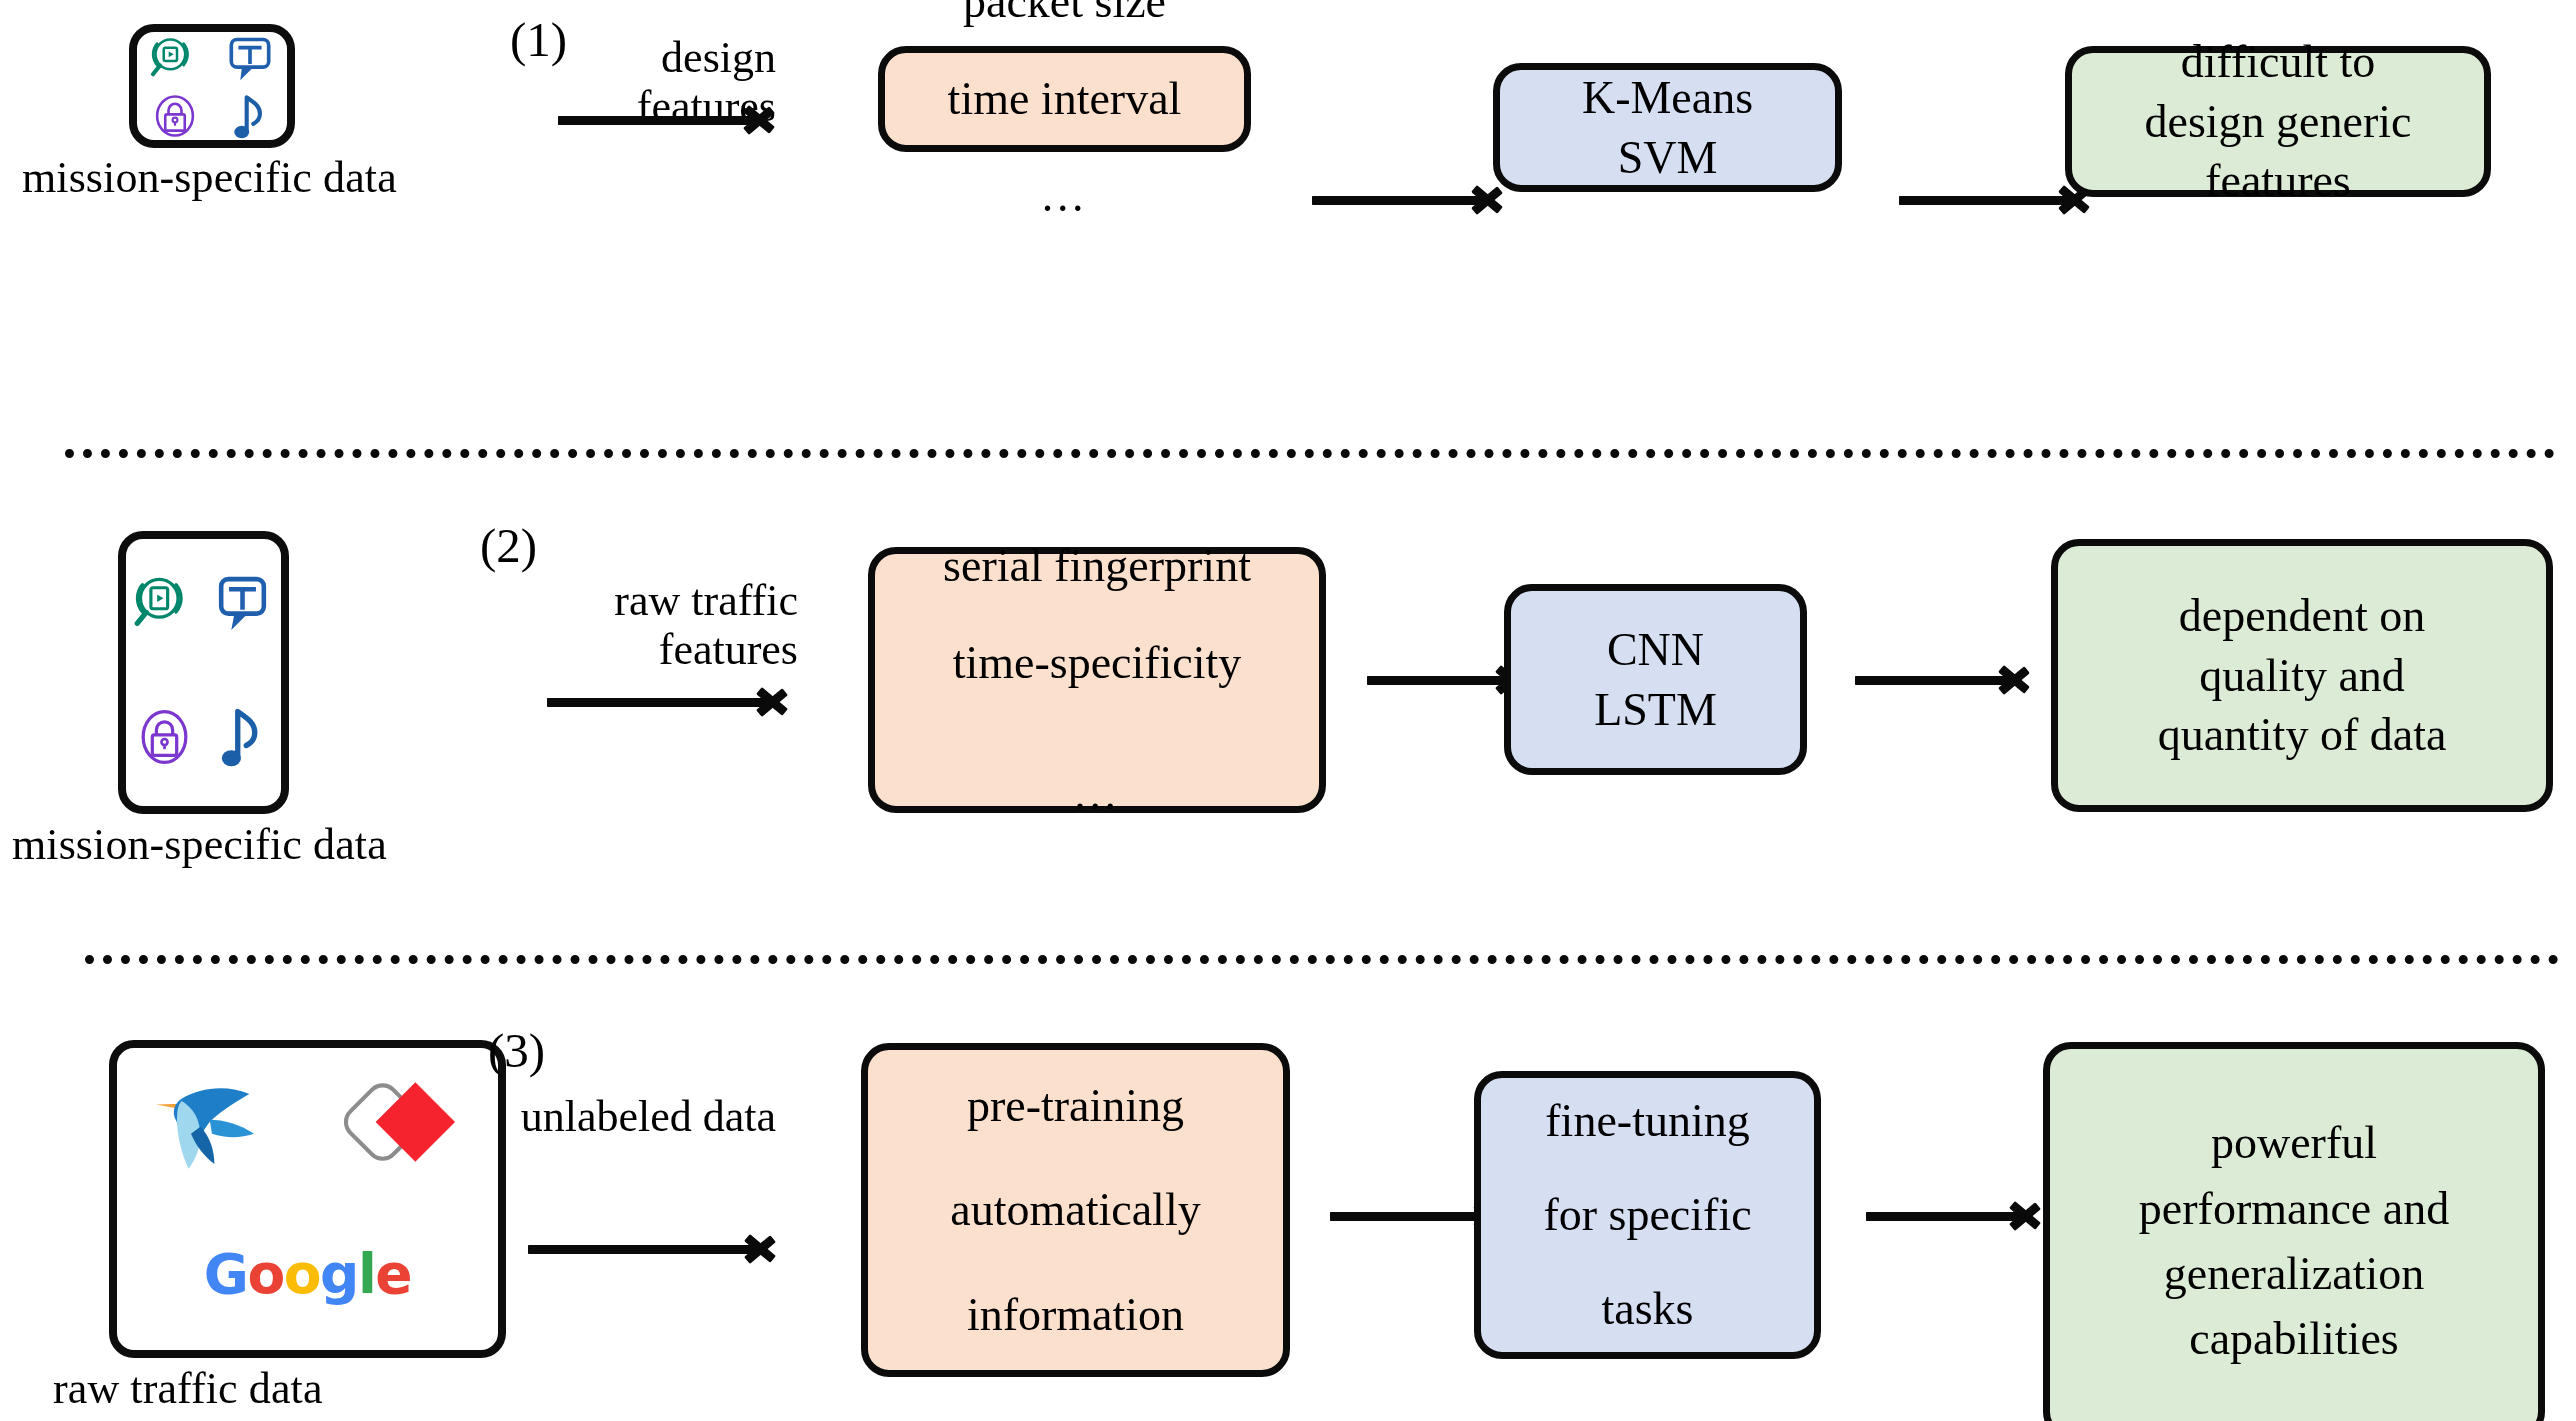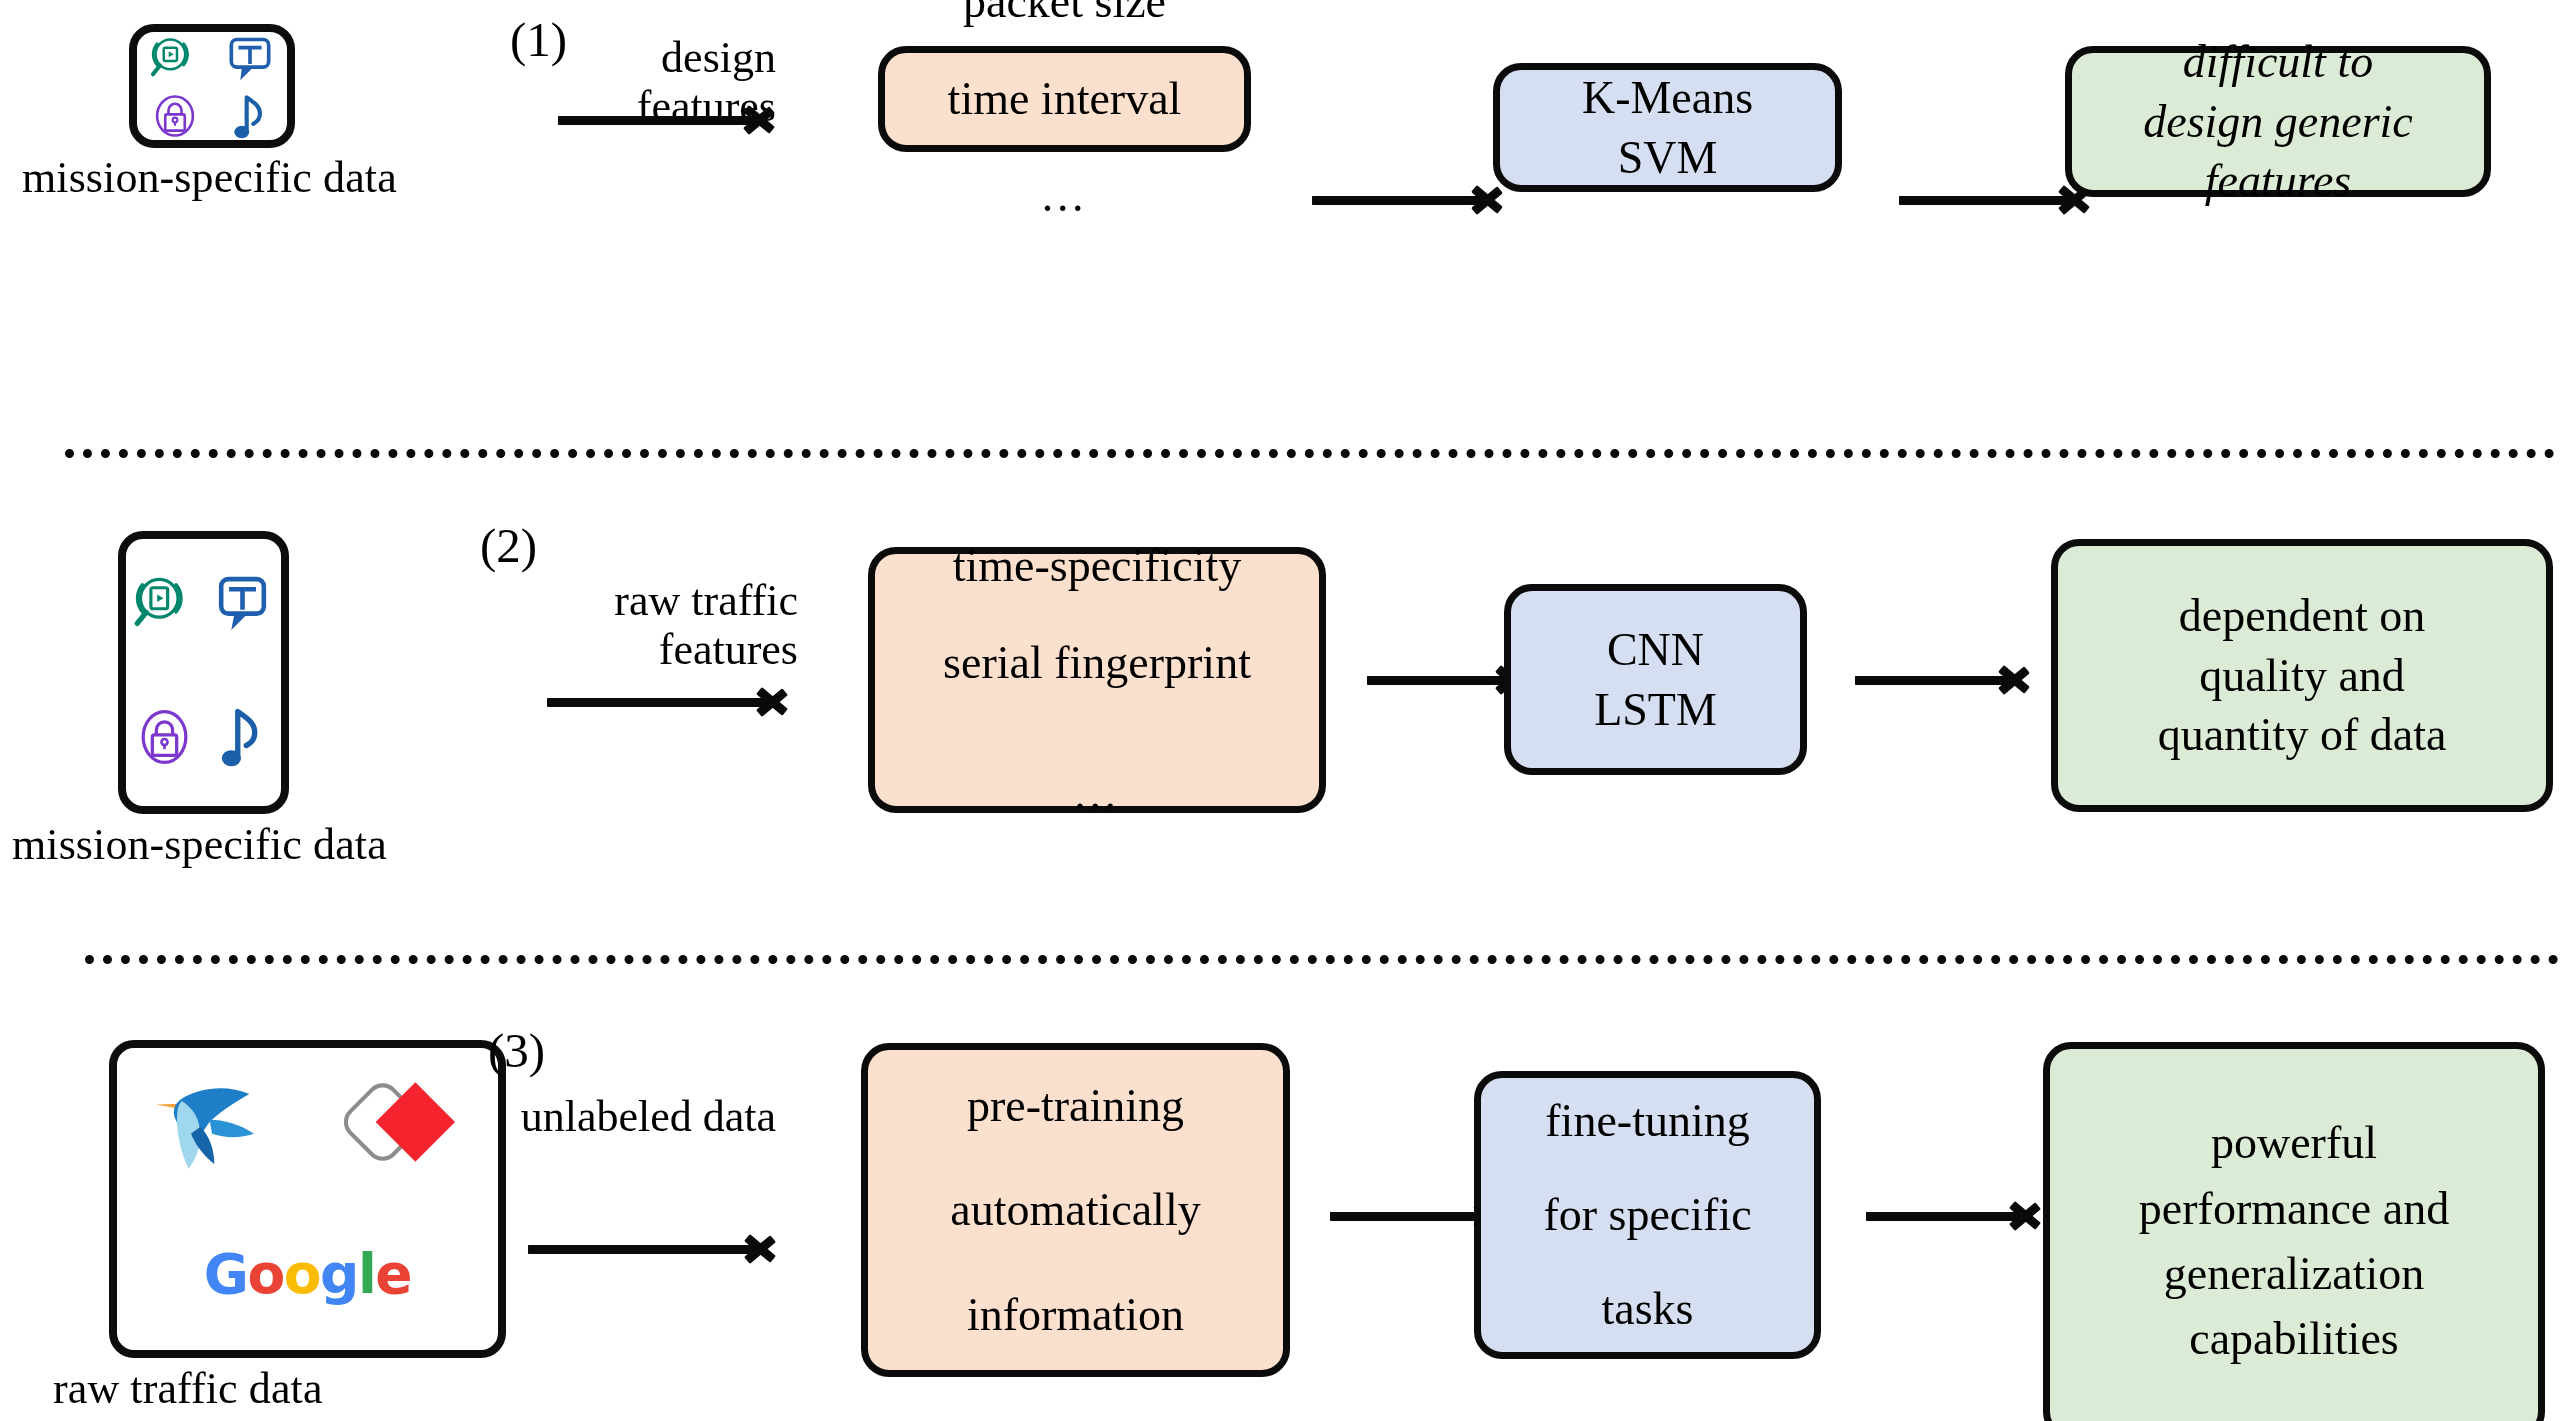--- a/index.html
+++ b/index.html
@@ -214,21 +214,21 @@
   <div class="pbox blue" style="left:1493px; top:63px; width:349px; height:129px;">
     <span class="ln">K-Means</span>
     <span class="ln">SVM</span>
   </div>
 
   <div class="arrow" style="left:1899px; top:200px; width:200px;">
     <span class="shaft" style="width:171px;"></span>
     <span class="head" style="left:162px;"></span>
   </div>
 
-  <div class="pbox green" style="left:2065px; top:46px; width:426px; height:151px;font-style:italic;">
+  <div class="pbox green" style="left:2065px; top:46px; width:426px; height:151px;">
     <span class="ln">difficult to</span>
     <span class="ln">design generic</span>
     <span class="ln">features</span>
   </div>
 
   <div class="divider" style="left:65px; top:449px; width:2490px;"></div>
 
   <div class="icon-card" style="left:118px; top:531px; width:171px; height:283px;">
     <div class="icon-grid">
       <span>
@@ -273,22 +273,22 @@
     <span class="ln">raw traffic</span>
     <span class="ln">features</span>
   </div>
 
   <div class="arrow" style="left:547px; top:702px; width:251px;">
     <span class="shaft" style="width:222px;"></span>
     <span class="head" style="left:212px;"></span>
   </div>
 
   <div class="pbox peach" style="left:868px; top:547px; width:458px; height:266px;">
+    <span class="ln">serial fingerprint</span>
     <span class="ln">time-specificity</span>
-    <span class="ln">serial fingerprint</span>
     <span class="ln ellipsis" style="margin-top:35px;">...</span>
   </div>
 
   <div class="arrow" style="left:1367px; top:680px; width:170px;">
     <span class="shaft" style="width:140px;"></span>
     <span class="head" style="left:131px;"></span>
   </div>
 
   <div class="pbox blue" style="left:1504px; top:584px; width:303px; height:191px;">
     <span class="ln">CNN</span>

